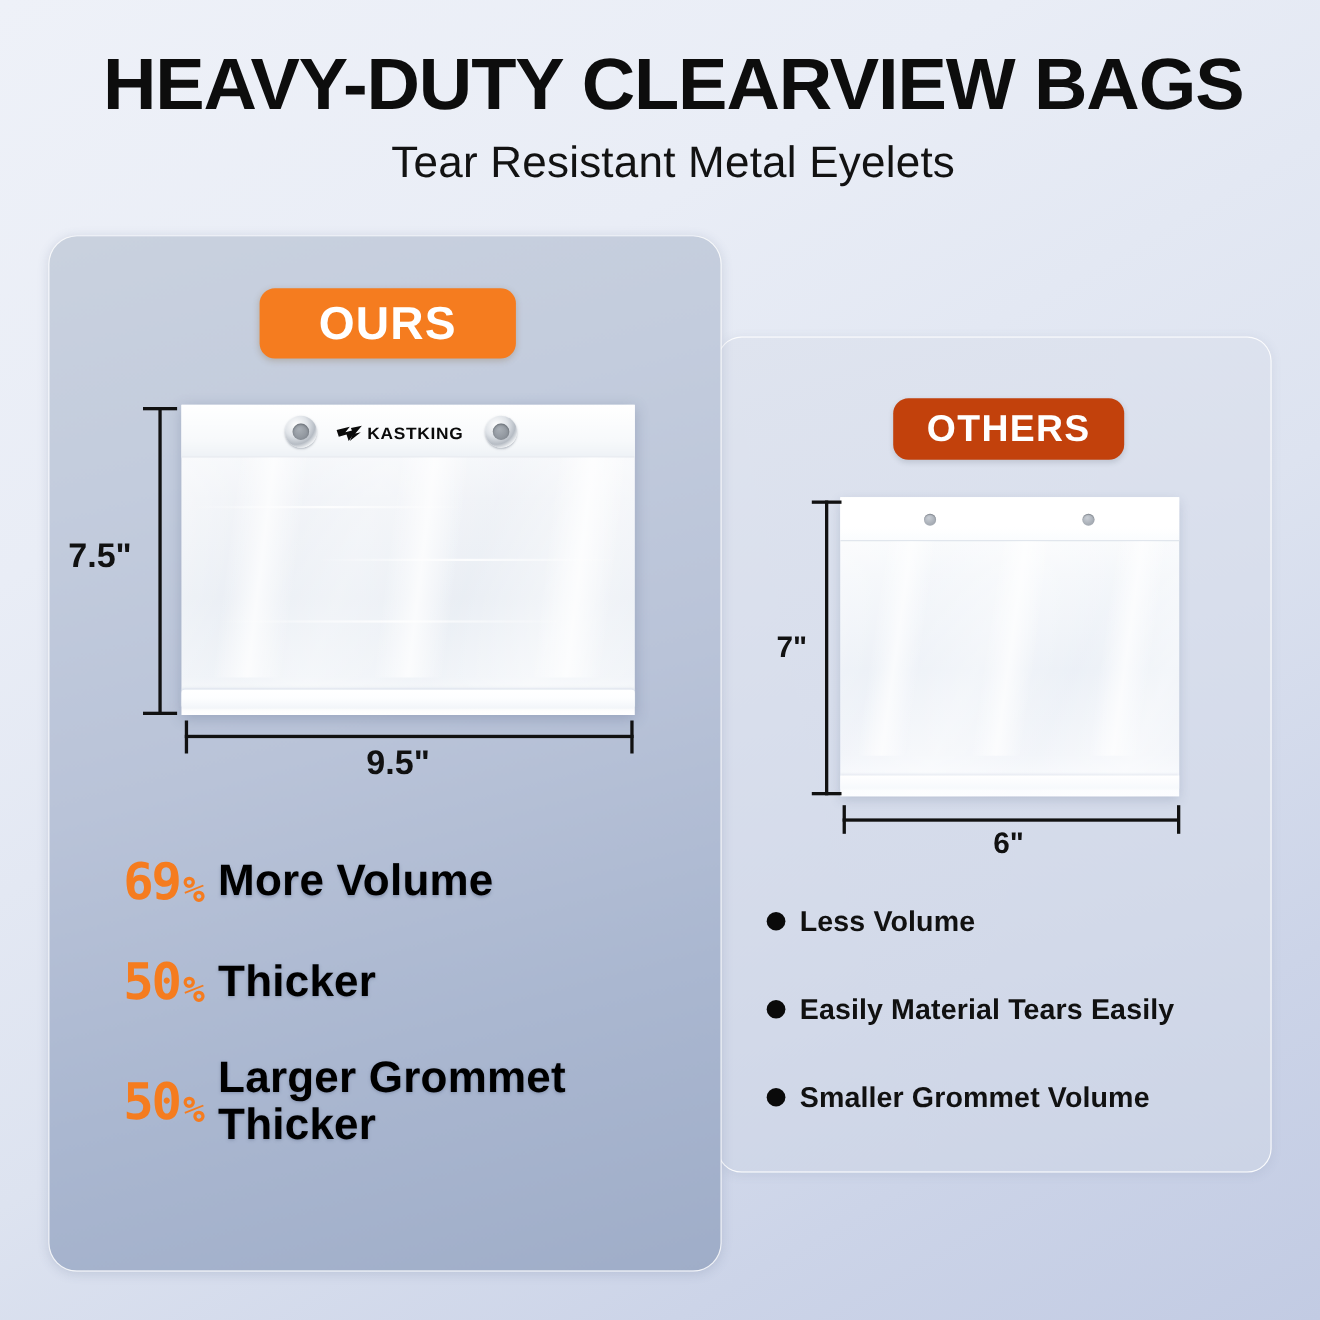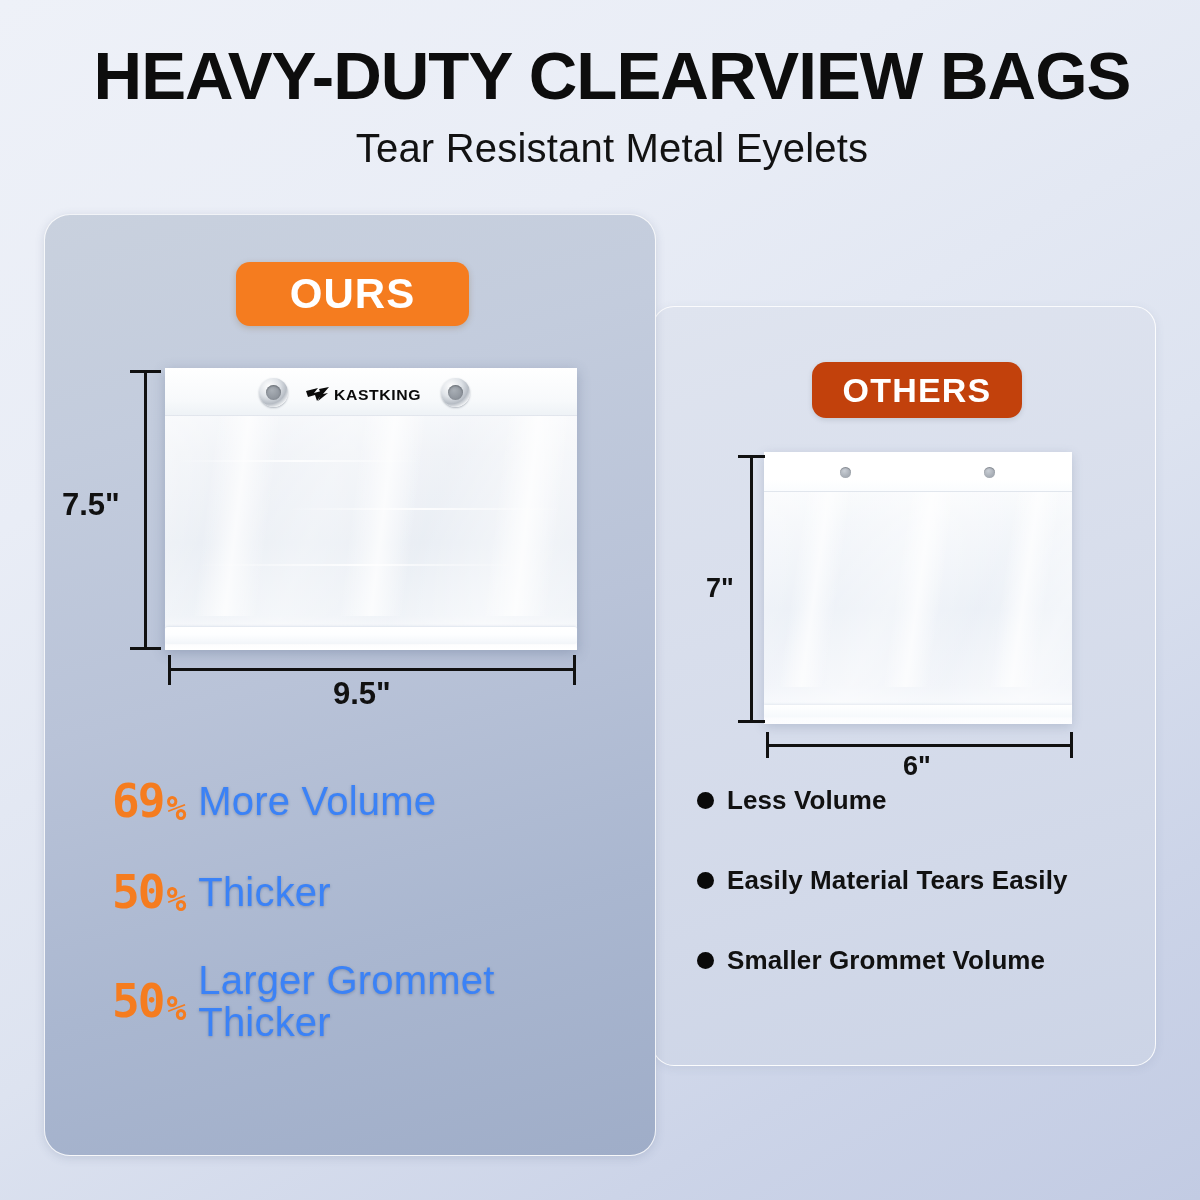--- a/index.html
+++ b/index.html
@@ -157,27 +157,27 @@
   .stat:last-child{ margin-bottom:0; }
   .stat-num{
     color:#f57c1f; font-size:46px; font-weight:700; line-height:.92;
     font-family:"DejaVu Sans Mono", monospace; letter-spacing:-2px;
   }
   .stat-pct{
     color:#f57c1f; font-size:33px; font-weight:700; line-height:1;
     font-family:"DejaVu Sans Mono", monospace; margin:14px 12px 0 3px;
   }
   .stat-txt{
-    color:#3b82f6; font-size:40px; font-weight:400; line-height:1.04;
+    color:#000000; font-size:40px; font-weight:700; line-height:1.04;
     text-shadow:0 1px 3px rgba(60,75,110,.35); letter-spacing:.2px;
   }
   .stat-txt .l2{ display:block; }
 
   
-  .bullets{ position:absolute; left:697px; top:785px; width:420px; z-index:7; }
+  .bullets{ position:absolute; left:697px; top:822px; width:420px; z-index:7; }
   .bullet{ display:flex; align-items:flex-start; margin-bottom:49px; }
   .bullet:last-child{ margin-bottom:0; }
   .dot{
     width:17px; height:17px; border-radius:50%; background:#0a0a0a;
     margin:7px 13px 0 0; flex:none;
   }
   .bullet-txt{ color:#111; font-size:26px; font-weight:700; letter-spacing:.1px; }
 </style>
 </head>
 <body>

